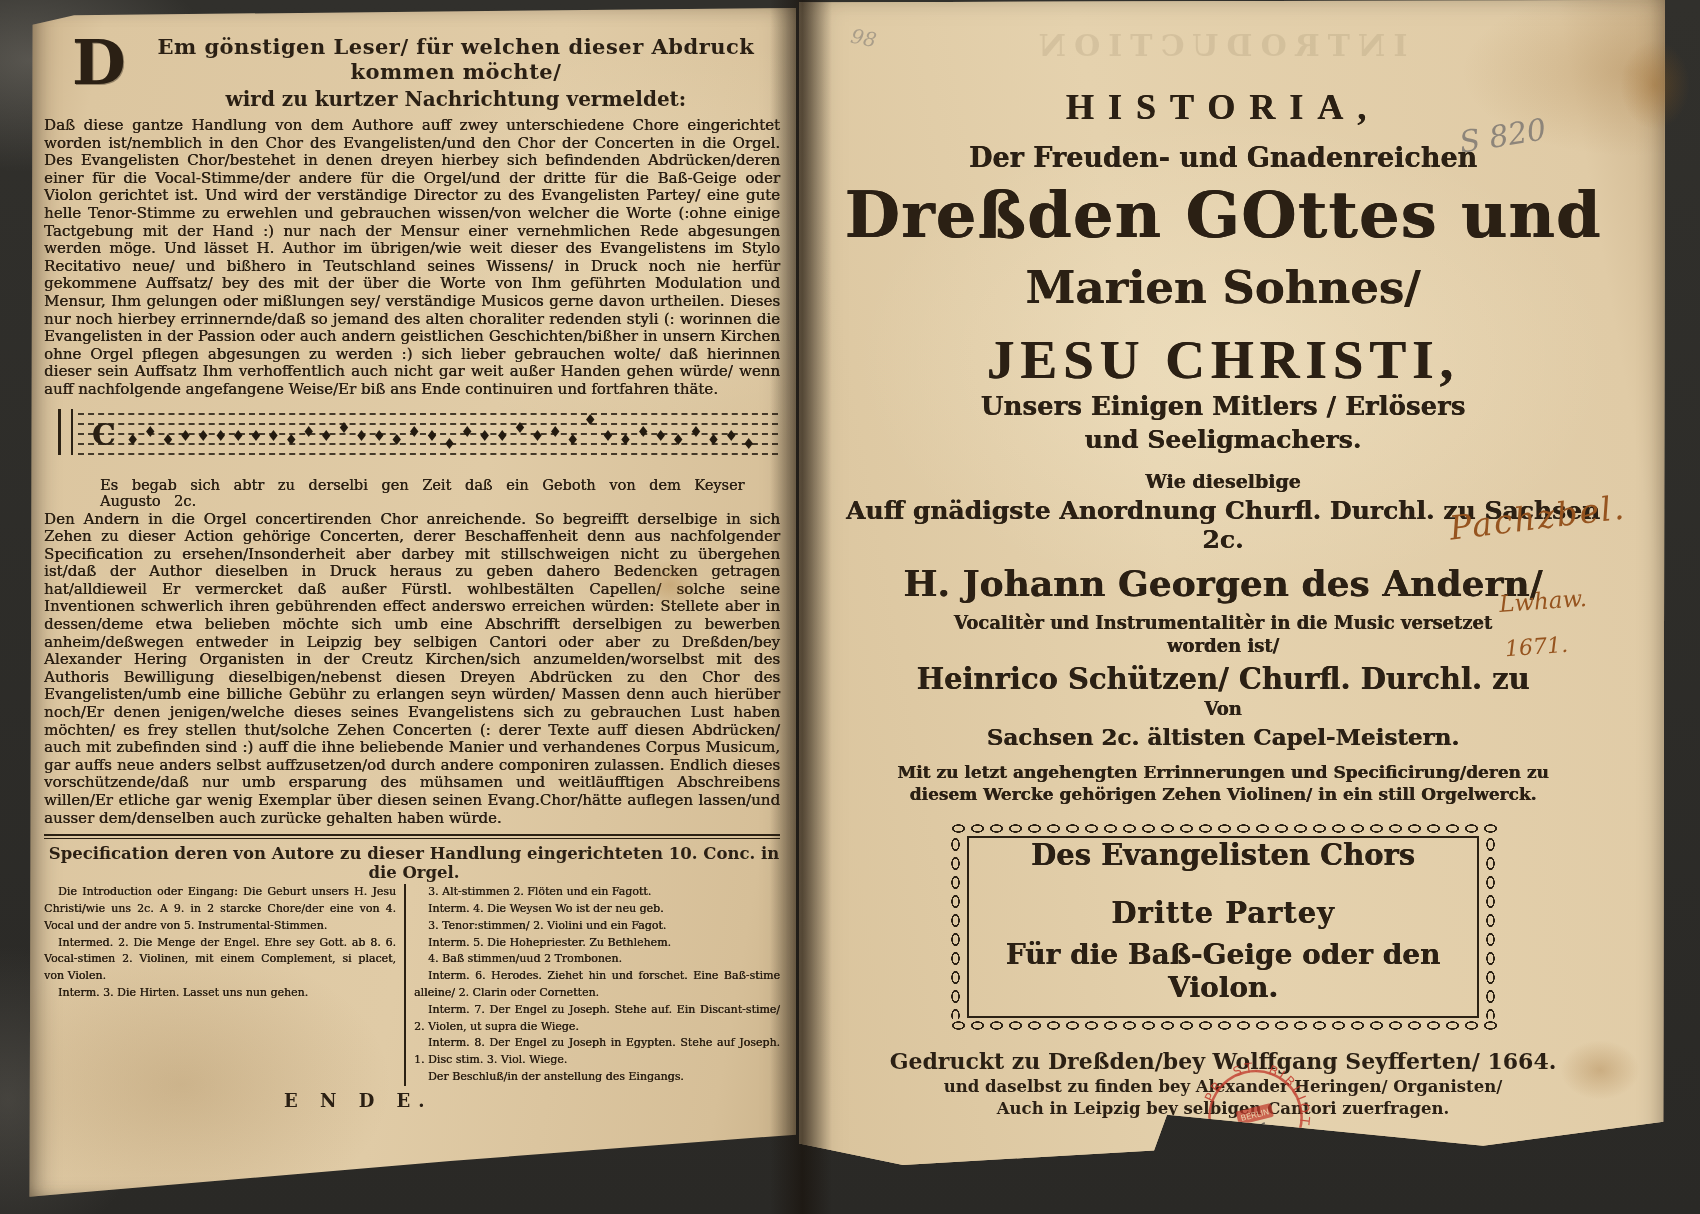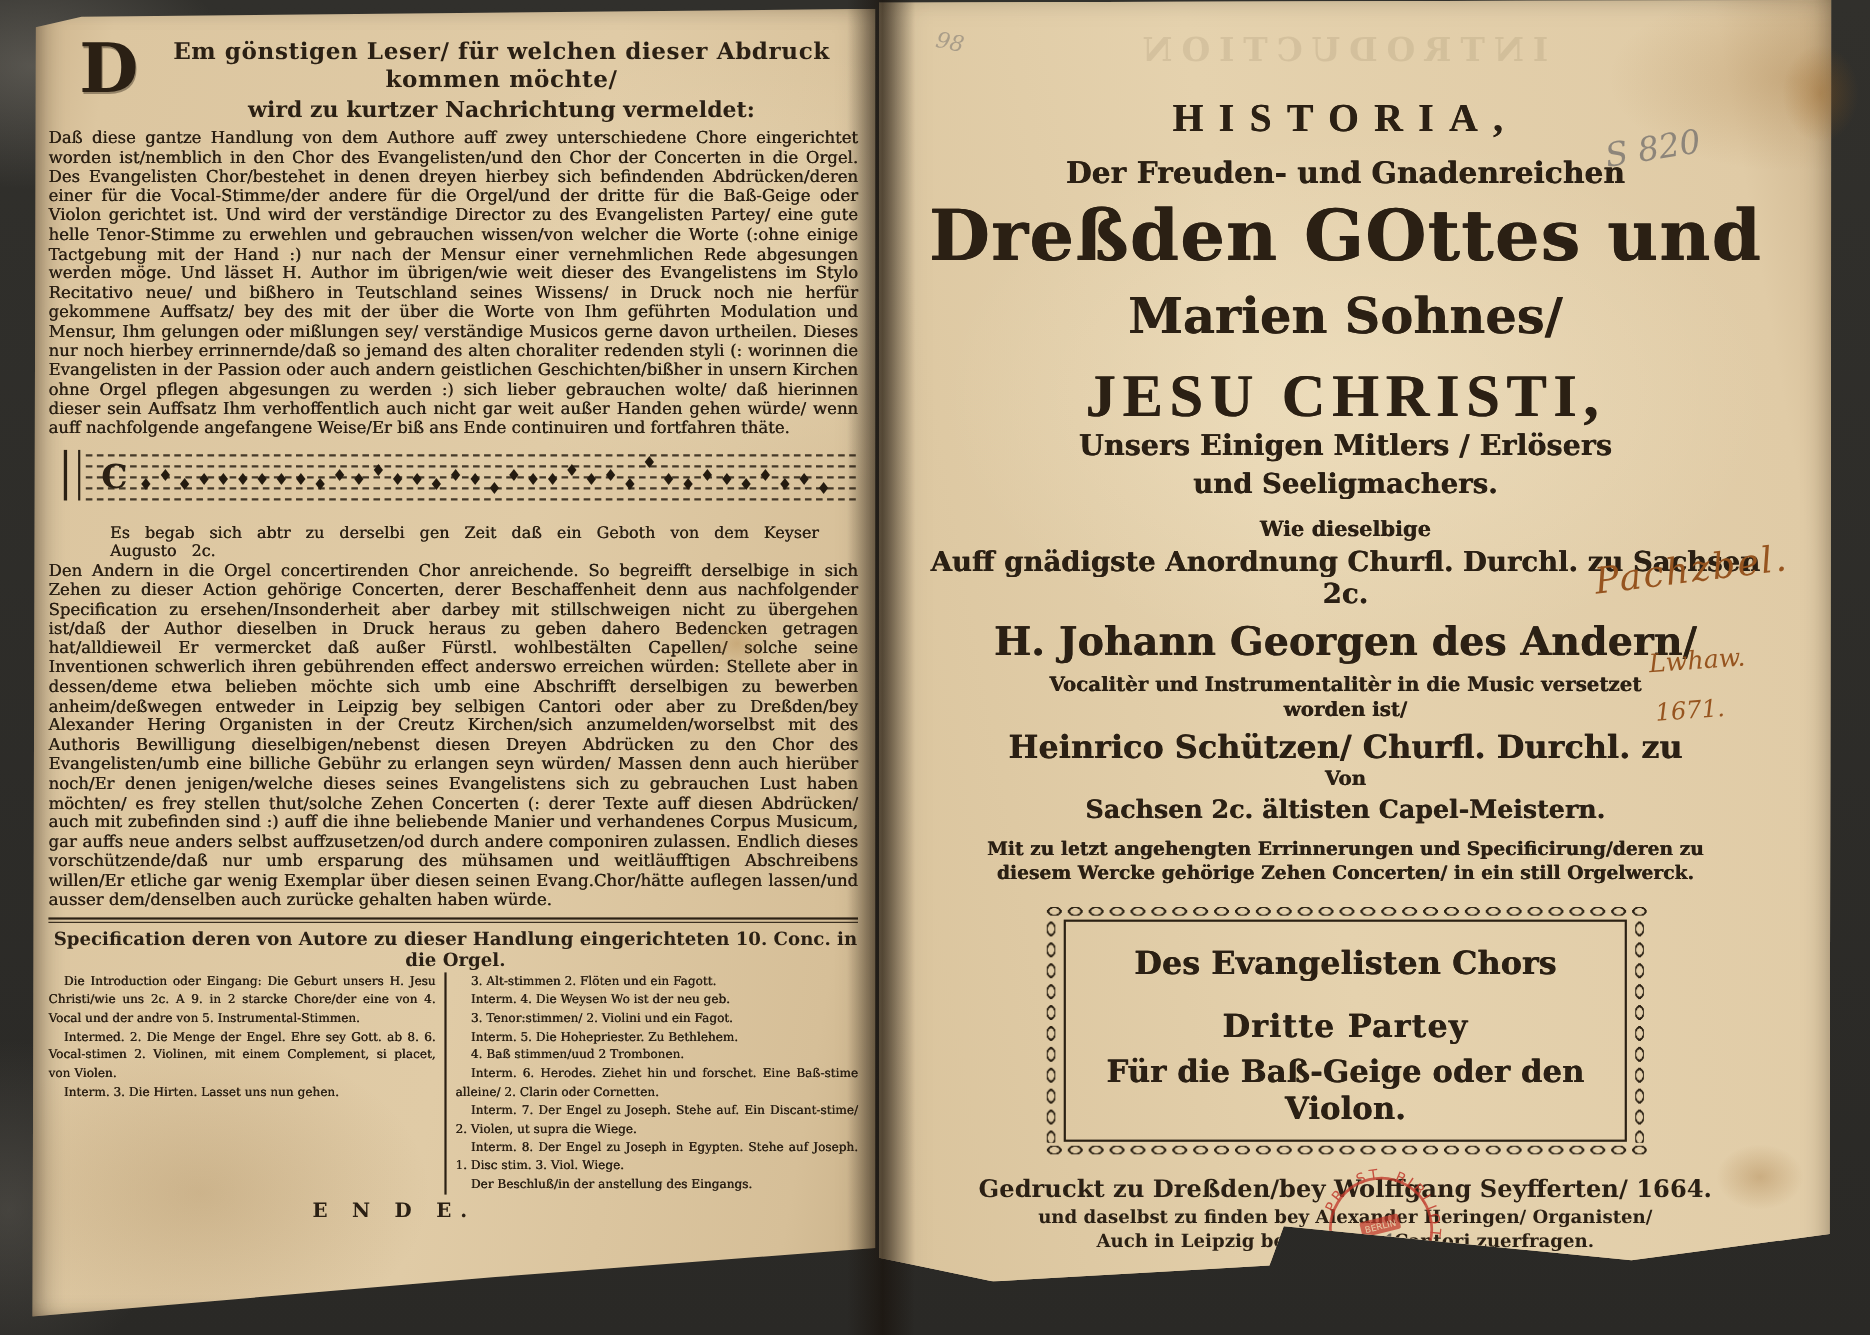--- a/index.html
+++ b/index.html
@@ -73,21 +73,21 @@
   #t-mit2{font-size:17px;font-weight:bold;margin-top:2px;}
   
   #orn-box{position:relative;width:512px;margin:18px auto 0 auto;padding:14px 18px;}
   .orn-h{position:absolute;left:0;right:0;height:13px;
          background-image:radial-gradient(ellipse 8px 5px at center, rgba(0,0,0,0) 55%, #2b2114 60%, #2b2114 82%, rgba(0,0,0,0) 86%);
          background-size:19px 13px;background-repeat:repeat-x;}
   .orn-v{position:absolute;top:13px;bottom:13px;width:13px;
          background-image:radial-gradient(ellipse 5px 8px at center, rgba(0,0,0,0) 55%, #2b2114 60%, #2b2114 82%, rgba(0,0,0,0) 86%);
          background-size:13px 19px;background-repeat:repeat-y;}
   #orn-top{top:0;} #orn-bottom{bottom:0;} #orn-left{left:0;} #orn-right{right:0;}
-  #orn-inner{border:2px solid #2b2114;padding:20px 6px 12px 6px;}
+  #orn-inner{border:2px solid #2b2114;padding:0 6px 12px 6px;}
   #box-l1{font-size:29px;font-weight:bold;}
   #box-l2{font-size:29px;font-weight:bold;margin-top:24px;letter-spacing:1px;}
   #box-l3{font-size:28px;font-weight:bold;margin-top:8px;}
   #imprint{margin-top:16px;}
   #imprint .list-item:nth-child(1){font-size:22px;font-weight:bold;}
   #imprint .list-item{font-size:16.5px;font-weight:bold;margin-top:3px;}
   
   .pencil{position:absolute;font-style:italic;color:#8d857a;font-family:"DejaVu Serif",serif;}
   .ink{position:absolute;font-style:italic;color:#96541f;font-family:"DejaVu Serif",serif;}
   #ann-shelfmark{left:660px;top:118px;font-size:30px;transform:rotate(-9deg);}
@@ -205,21 +205,21 @@
       <div class="tp" id="t-sub2">und Seeligmachers.</div>
       <div class="tp" id="t-wie">Wie dieselbige</div>
       <div class="tp" id="t-anordnung">Auff gnädigste Anordnung Churfl. Durchl. zu Sachsen 2c.</div>
       <div class="tp" id="t-johann">H. Johann Georgen des Andern/</div>
       <div class="tp" id="t-vocaliter">Vocalitèr und Instrumentalitèr in die Music versetzet</div>
       <div class="tp" id="t-worden">worden ist/</div>
       <div class="tp" id="t-heinrico">Heinrico Schützen/ Churfl. Durchl. zu</div>
       <div class="tp" id="t-von">Von</div>
       <div class="tp" id="t-sachsen">Sachsen 2c. ältisten Capel-Meistern.</div>
       <div class="tp" id="t-mit1">Mit zu letzt angehengten Errinnerungen und Specificirung/deren zu</div>
-      <div class="tp" id="t-mit2">diesem Wercke gehörige Zehen Concerten/ in ein still Orgelwerck.</div>
+      <div class="tp" id="t-mit2">diesem Wercke gehörigen Zehen Violinen/ in ein still Orgelwerck.</div>
 
       <div id="orn-box">
         <div class="orn-h" id="orn-top"></div>
         <div class="orn-h" id="orn-bottom"></div>
         <div class="orn-v" id="orn-left"></div>
         <div class="orn-v" id="orn-right"></div>
         <div id="orn-inner">
           <div class="tp" id="box-l1">Des Evangelisten Chors</div>
           <div class="tp" id="box-l2">Dritte Partey</div>
           <div class="tp" id="box-l3">Für die Baß-Geige oder den Violon.</div>

